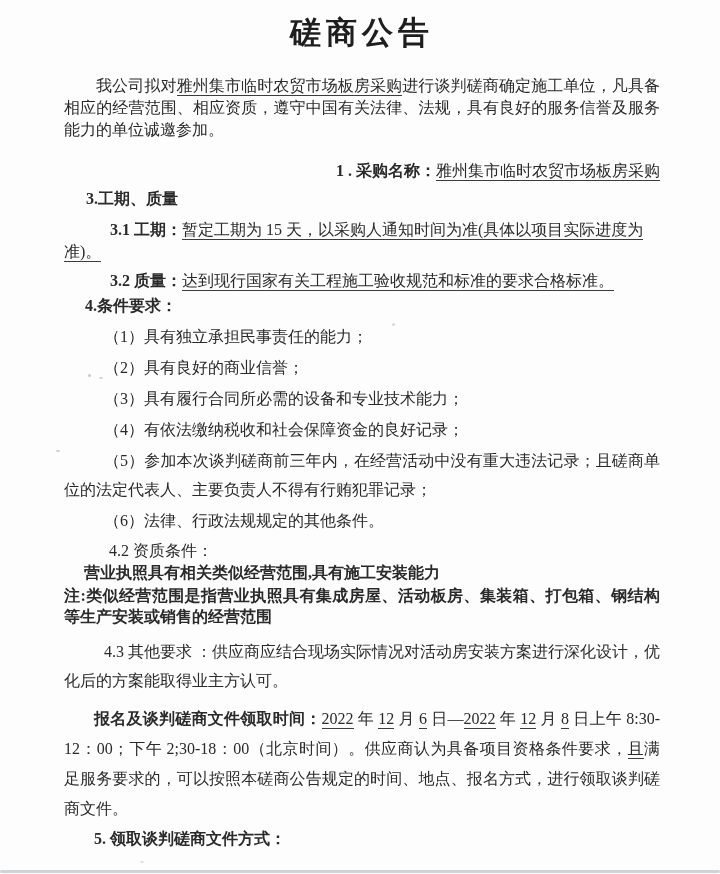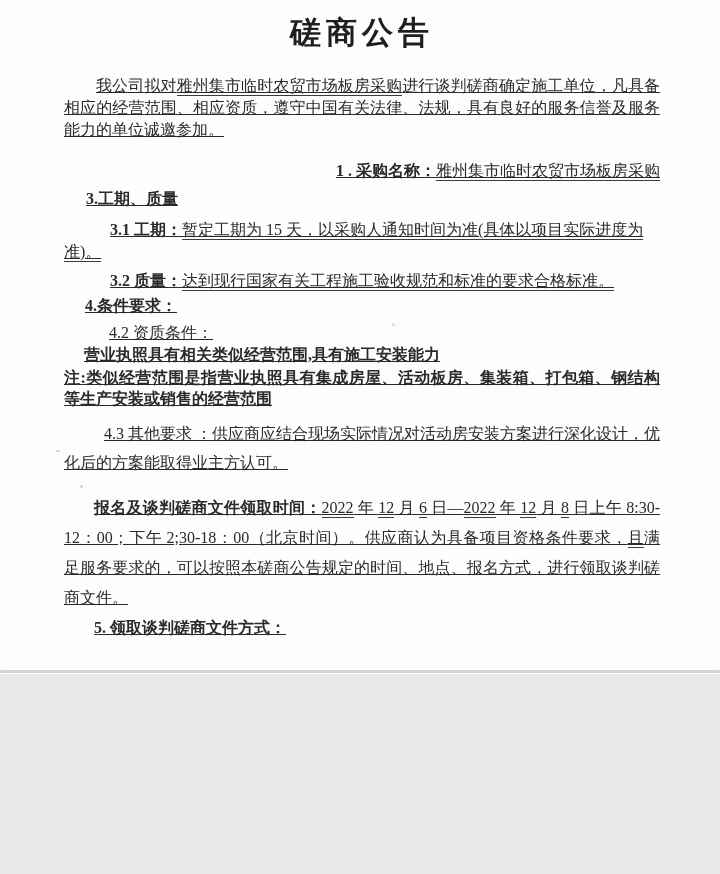--- a/index.html
+++ b/index.html
@@ -1,45 +1,45 @@
 <!DOCTYPE html>
 <html><head>
 <meta charset="utf-8">
 <style>
   * { box-sizing: border-box; }
   html, body { margin: 0; padding: 0; background: #e8e8e8; }
   .page {
-    width: 720px; height: 674px; margin: 0 auto; position: relative;
+    width: 720px; height: 874px; margin: 0 auto; position: relative;
     background: #fdfdfd; overflow: hidden;
     font-family: "Liberation Serif", "DejaVu Serif", serif;
     color: #2a2a2a;
   }
   .content { padding: 10px 60px 0 64px; }
   .title {
     text-align: center; font-size: 31px; font-weight: bold;
     letter-spacing: 5px; margin: 4px 0 0; line-height: 38px; color: #1e1e1e;
   }
-  p { margin: 0; font-size: 16px; text-decoration: underline; }
+  p { margin: 0; font-size: 16px; }
   .b { font-weight: bold; }
   .u { border-bottom: 1px solid #3c3c3c; padding-bottom: 1px; }
   .intro { margin-top: 23px; line-height: 22px; text-indent: 32px; text-align: justify; }
   .p-item { line-height: 23px; text-indent: 32px; }
   .p-item1 { margin-top: 18px; text-align: right; }
   .h3 { margin-top: 6px; line-height: 22px; text-indent: 22px; font-weight: bold; }
   .p31 { margin-top: 9px; line-height: 22px; text-indent: 46px; }
   .p32 { margin-top: 7px; line-height: 22px; text-indent: 46px; }
   .h4 { margin-top: 3px; line-height: 22px; text-indent: 21px; font-weight: bold; }
   .h41 { margin-top: 15px; line-height: 22px; text-indent: 45px; }
   .quals { margin-top: 5px; }
   .qual { line-height: 29px; text-indent: 40px; margin-bottom: 2px; text-align: justify; }
   .h42 { margin-top: 5px; line-height: 22px; text-indent: 45px; }
   .line42 { line-height: 21px; text-indent: 20px; font-weight: bold; }
   .note { margin-top: 2px; line-height: 21px; font-weight: bold; text-align: justify; }
   .p43 { margin-top: 10px; line-height: 29px; text-indent: 40px; text-align: justify; }
-  .reg { margin-top: 16px; line-height: 30px; text-indent: 30px; text-align: justify; }
+  .reg { margin-top: 9px; line-height: 30px; text-indent: 30px; text-align: justify; }
   .h5 { line-height: 29px; text-indent: 30px; font-weight: bold; }
   .edge {
     position: absolute; left: 0; right: 0; bottom: 1px; height: 3px;
     background: #ced3d7; border-radius: 2px;
   }
   .speck { position: absolute; background: #8f959b; border-radius: 50%; }
   .s1 { left: 88px;  top: 374px; width: 3px; height: 3px; opacity: .5; }
   .s2 { left: 99px;  top: 377px; width: 4px; height: 2px; opacity: .4; }
   .s3 { left: 56px;  top: 450px; width: 4px; height: 2px; opacity: .45; }
   .s4 { left: 80px;  top: 485px; width: 3px; height: 3px; opacity: .4; }
@@ -61,20 +61,28 @@
 
     <p class="h3">3.工期、质量</p>
 
     <p class="p31"><span class="b">3.1 工期：</span><span class="u">暂定工期为 15 天，以采购人通知时间为准(具体以项目实际进度为准)。</span></p>
 
     <p class="p32"><span class="b">3.2 质量：</span><span class="u">达到现行国家有关工程施工验收规范和标准的要求合格标准。</span></p>
 
     <p class="h4">4.条件要求：</p>
 
 
+    <div class="quals">
+      <p class="qual">（1）具有独立承担民事责任的能力；</p>
+      <p class="qual">（2）具有良好的商业信誉；</p>
+      <p class="qual">（3）具有履行合同所必需的设备和专业技术能力；</p>
+      <p class="qual">（4）有依法缴纳税收和社会保障资金的良好记录；</p>
+      <p class="qual">（5）参加本次谈判磋商前三年内，在经营活动中没有重大违法记录；且磋商单位的法定代表人、主要负责人不得有行贿犯罪记录；</p>
+      <p class="qual">（6）法律、行政法规规定的其他条件。</p>
+    </div>
 
     <p class="h42">4.2 资质条件：</p>
 
     <p class="line42">营业执照具有相关类似经营范围,具有施工安装能力</p>
 
     <p class="note">注:类似经营范围是指营业执照具有集成房屋、活动板房、集装箱、打包箱、钢结构等生产安装或销售的经营范围</p>
 
     <p class="p43"><span>4.3 其他要求 ：</span><span>供应商应结合现场实际情况对活动房安装方案进行深化设计，优化后的方案能取得业主方认可。</span></p>
 
     <p class="reg"><span class="b">报名及谈判磋商文件领取时间：</span><span class="u">2022</span><span> 年 </span><span class="u">12</span><span> 月 </span><span class="u">6</span><span> 日—</span><span class="u">2022</span><span> 年 </span><span class="u">12</span><span> 月 </span><span class="u">8</span><span> 日上午 8:30-12：00；</span><span>下午 2;30-18：00（北京时间）。供应商认为具备项目资格条件要求，</span><span class="u">且</span><span>满足服务要求的，可以按照本磋商公告规定的时间、地点、报名方式，进行领取谈判磋商文件。</span></p>

